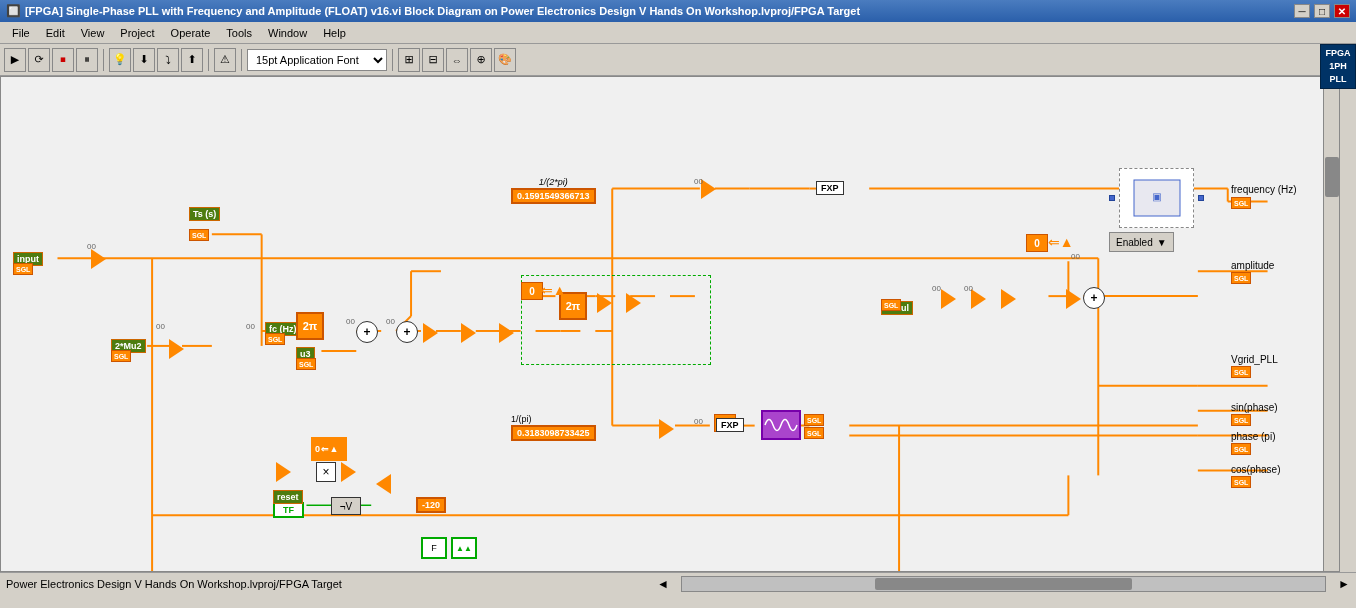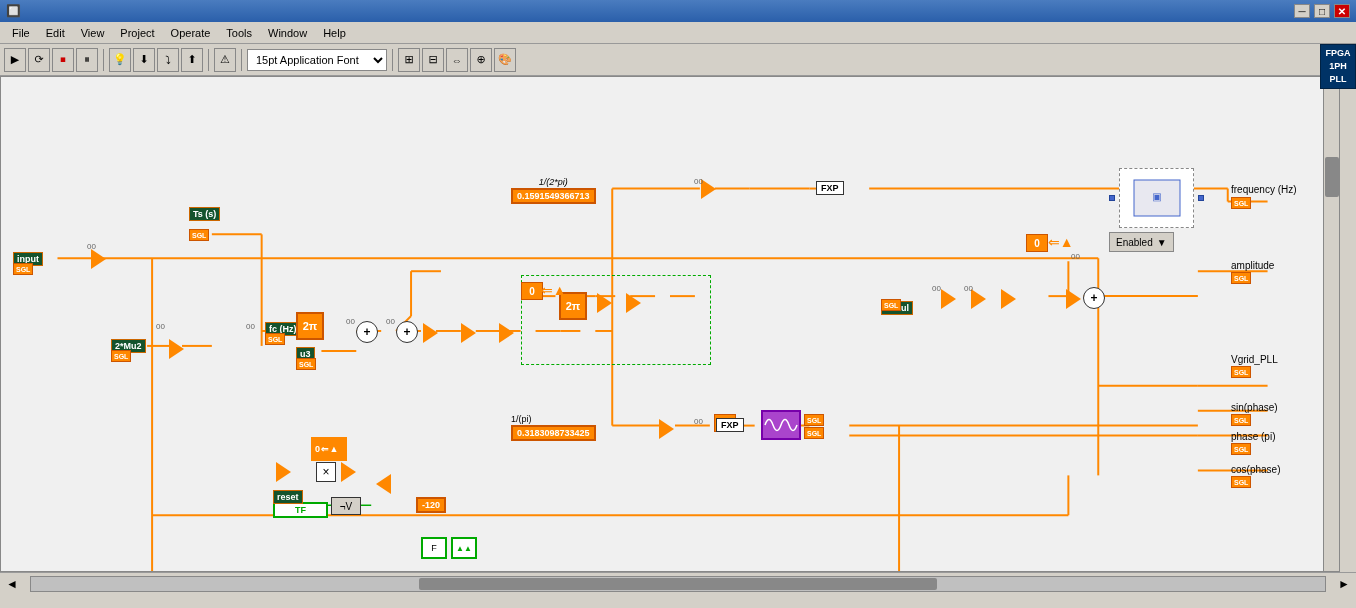--- a/index.html
+++ b/index.html
@@ -166,21 +166,21 @@
       position: absolute;
       left: 30%; top: 1px;
       width: 40%; height: 12px;
       background: #888;
       border-radius: 2px;
     }
 
     
     .orange-label {
       position: absolute;
-      background: #14532d;
+      background: #4d7c0f;
       border: 1px solid #cc6600;
       color: white;
       font-size: 9px;
       font-weight: bold;
       padding: 1px 3px;
       white-space: nowrap;
     }
     .sgl-box {
       position: absolute;
       background: #ff8800;
@@ -238,21 +238,21 @@
       font-size: 10px;
       height: 20px;
     }
     
     .tf-block {
       position: absolute;
       background: white;
       border: 2px solid #00aa00;
       color: #00aa00;
       font-size: 9px; font-weight: bold;
-      padding: 1px 20px;
+      padding: 1px 8px;
       display: flex; align-items: center;
     }
     
     .fb-block {
       position: absolute;
       background: white;
       border: 2px solid #00aa00;
       display: flex; align-items: center; justify-content: center;
       font-size: 9px;
     }
@@ -279,20 +279,21 @@
       border: 1px dashed #00aa00;
       background: transparent;
     }
   </style>
 </head>
 <body>
 
 <div class="title-bar">
   <div class="title-bar-left">
     <span style="font-size:12px;">🔲</span>
+    <span>[FPGA] Single-Phase PLL with Frequency and Amplitude (FLOAT) v16.vi Block Diagram on Power Electronics Design V Hands On Workshop.lvproj/FPGA Target</span>
   </div>
   <div class="title-bar-right">
     <div class="title-btn minimize">─</div>
     <div class="title-btn maximize">□</div>
     <div class="title-btn close">✕</div>
   </div>
 </div>
 
 <div class="menu-bar">
   <span class="menu-item">File</span>
@@ -577,18 +578,19 @@
     <div style="position:absolute; left:1070px; top:175px; font-size:8px; color:#666;">00</div>
 
     <div class="scrollbar-right">
       <div class="scrollbar-thumb"></div>
     </div>
 
   </div>
 </div>
 
 <div class="status-bar">
+  <span class="status-text">Power Electronics Design V Hands On Workshop.lvproj/FPGA Target</span>
   <span style="font-size:12px;">◄</span>
   <div class="scrollbar-h">
     <div class="scrollbar-h-thumb"></div>
   </div>
   <span style="font-size:12px;">►</span>
 </div>
 
 </body></html>

